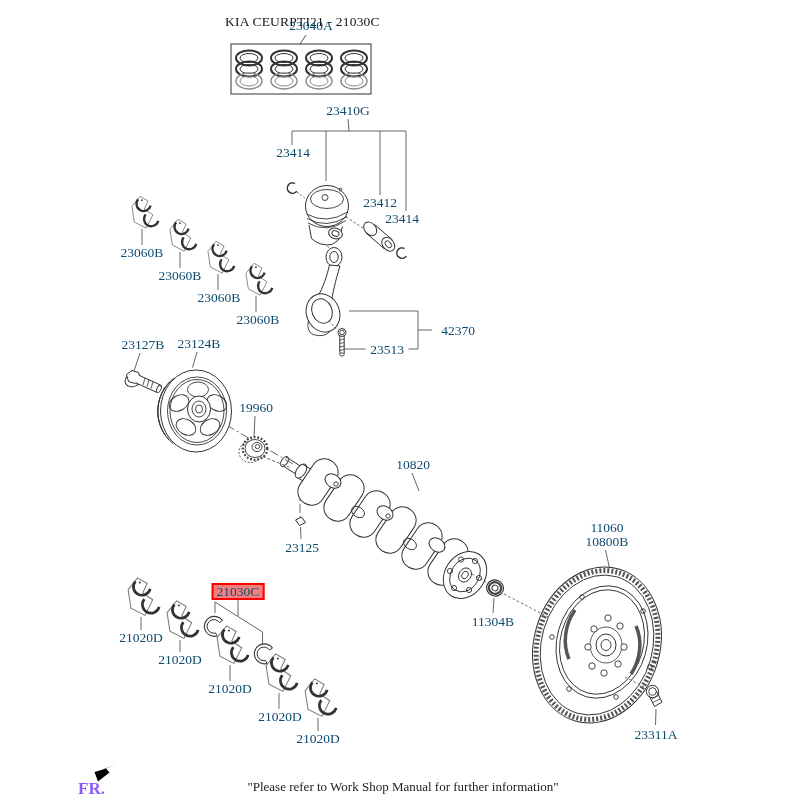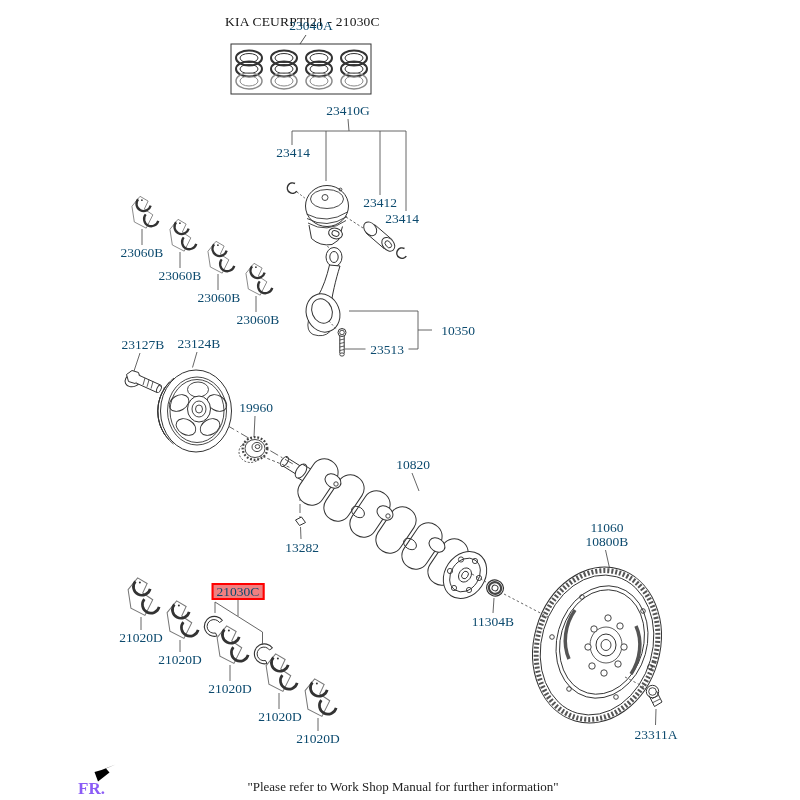--- a/index.html
+++ b/index.html
@@ -331,28 +331,28 @@
 <div class="lbl" style="left:345px;top:104px">23410G</div>
 <div class="lbl" style="left:290px;top:146px">23414</div>
 <div class="lbl" style="left:377px;top:196px">23412</div>
 <div class="lbl" style="left:399px;top:212px">23414</div>
 
 <div class="lbl" style="left:139px;top:246px">23060B</div>
 <div class="lbl" style="left:177px;top:269px">23060B</div>
 <div class="lbl" style="left:216px;top:291px">23060B</div>
 <div class="lbl" style="left:255px;top:313px">23060B</div>
 
-<div class="lbl" style="left:455px;top:324px">10350</div>
+<div class="lbl" style="left:455px;top:324px">42370</div>
 <div class="lbl" style="left:384px;top:343px">23513</div>
 
 <div class="lbl" style="left:140px;top:338px">23127B</div>
 <div class="lbl" style="left:196px;top:337px">23124B</div>
 <div class="lbl" style="left:253px;top:401px">19960</div>
 <div class="lbl" style="left:410px;top:458px">10820</div>
-<div class="lbl" style="left:299px;top:541px">13282</div>
+<div class="lbl" style="left:299px;top:541px">23125</div>
 
 <div class="lbl" style="left:604px;top:521px">11060</div>
 <div class="lbl" style="left:604px;top:535px">10800B</div>
 <div class="lbl" style="left:490px;top:615px">11304B</div>
 
 <div class="lbl hl" style="left:235px;top:583px">21030C</div>
 
 <div class="lbl" style="left:138px;top:631px">21020D</div>
 <div class="lbl" style="left:177px;top:653px">21020D</div>
 <div class="lbl" style="left:227px;top:682px">21020D</div>

